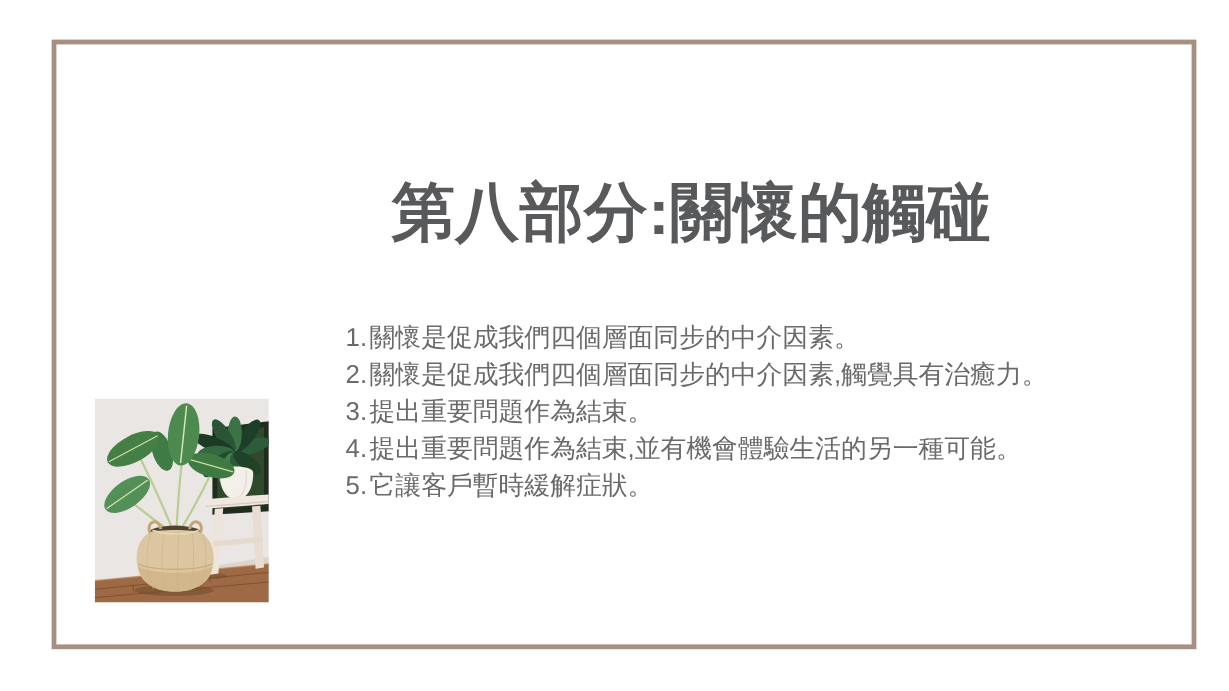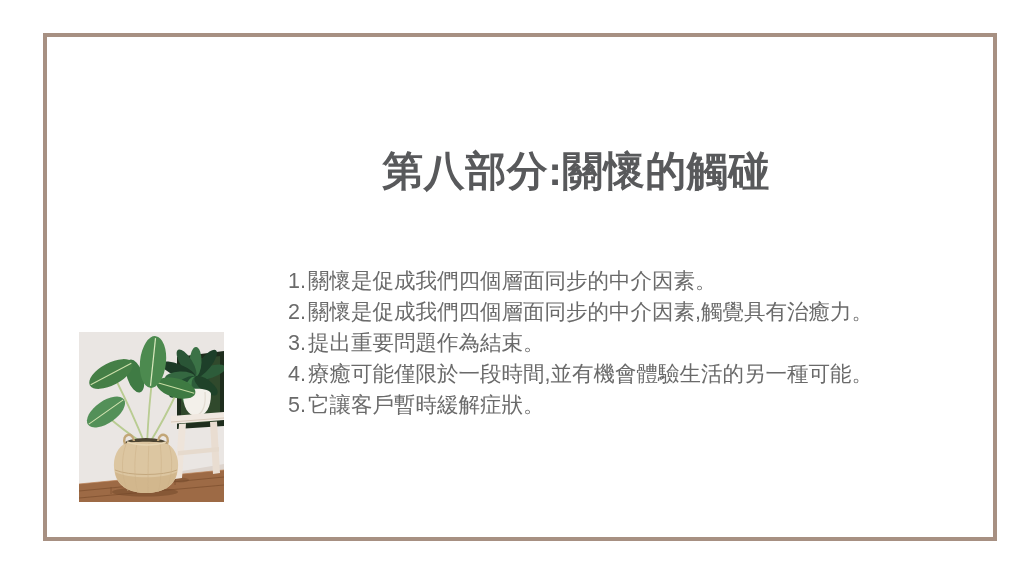--- a/index.html
+++ b/index.html
@@ -20,21 +20,21 @@
     left: 43px; top: 33px;
     width: 954px; height: 508px;
     border: 4px solid var(--frame-border, #a79082);
     box-sizing: border-box;
   }
   .title {
     position: absolute;
     left: 576px; top: 149px;
     transform: translateX(-50%);
     margin: 0;
-    font-size: 41px;
+    font-size: 53px;
     line-height: 1.1;
     font-weight: bold;
     letter-spacing: 0.5px;
     color: var(--title-text, #58595b);
     white-space: nowrap;
   }
   .list {
     position: absolute;
     left: 288px; top: 266px;
     font-size: 21.5px;
@@ -67,21 +67,21 @@
     <div class="row">
       <span class="num">2.</span>
       <span class="txt">關懷是促成我們四個層面同步的中介因素,觸覺具有治癒力。</span>
     </div>
     <div class="row">
       <span class="num">3.</span>
       <span class="txt">提出重要問題作為結束。</span>
     </div>
     <div class="row">
       <span class="num">4.</span>
-      <span class="txt">療癒可能僅限於一段時間,並有機會體驗生活的另一種可能。</span>
+      <span class="txt">提出重要問題作為結束,並有機會體驗生活的另一種可能。</span>
     </div>
     <div class="row">
       <span class="num">5.</span>
       <span class="txt">它讓客戶暫時緩解症狀。</span>
     </div>
   </div>
 
   <div class="photo">
     <svg viewBox="0 0 145 170" xmlns="http://www.w3.org/2000/svg">
 

